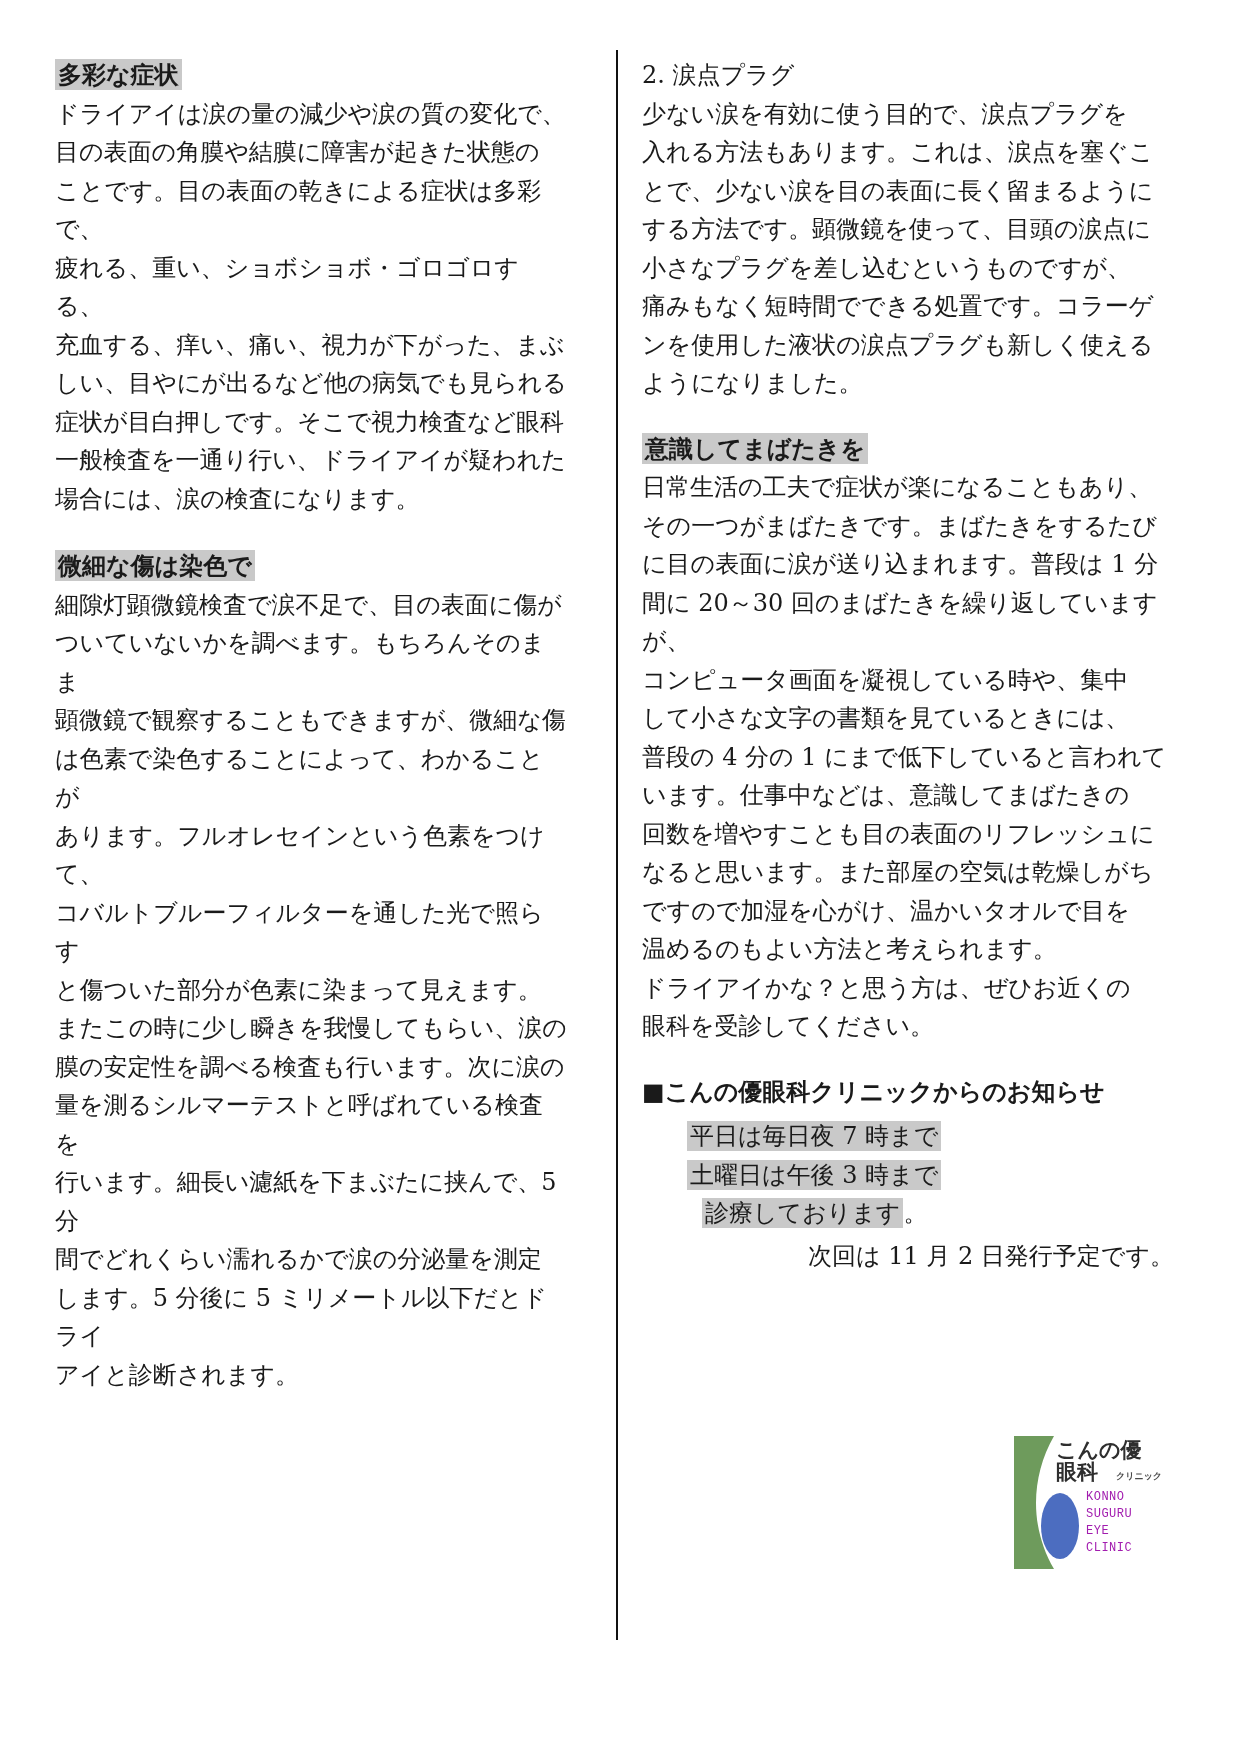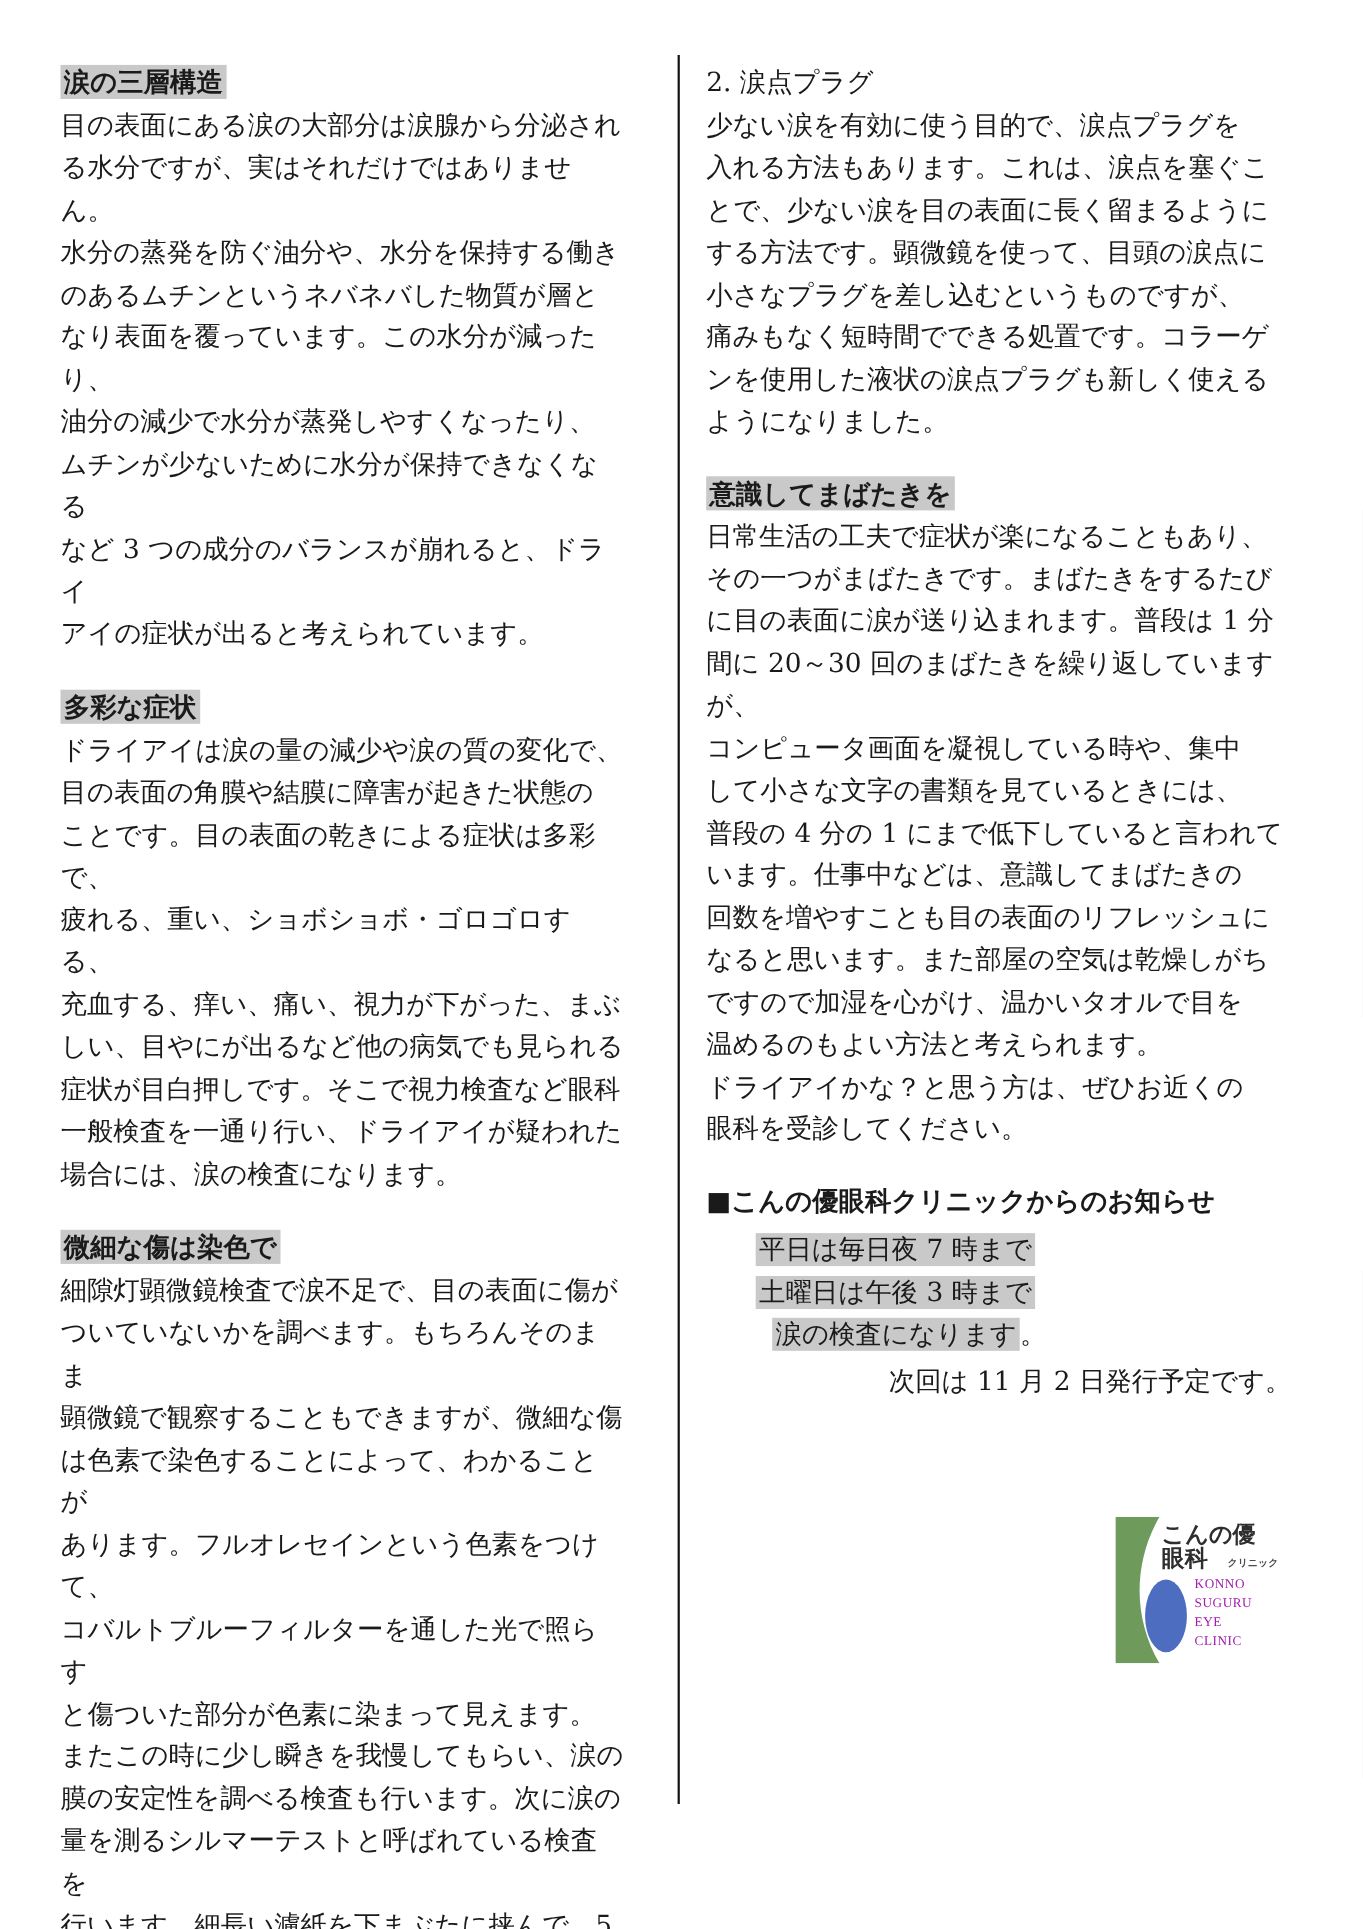--- a/index.html
+++ b/index.html
@@ -52,25 +52,25 @@
   .notice-line.first { margin-top: 6px; }
   .indent-1 { padding-left: 45px; }
   .indent-2 { padding-left: 60px; }
   .reservation-line { margin-top: 8px; }
   .next-issue-line { margin-top: 4px; text-align: right; }
 
   
   .logo {
     position: absolute;
     left: 1014px;
-    top: 1379px;
+    top: 1436px;
     width: 134px;
     height: 133px;
     background: #ffffff;
-    font-family: Liberation Serif, serif;
+    font-family: Liberation Mono, monospace;
   }
   .logo svg { position: absolute; left: 0; top: 0; }
   .logo-jp1 {
     position: absolute; left: 42px; top: 4px;
     font-size: 21px; font-weight: bold; color: #2e2e2e;
     letter-spacing: 0px; line-height: 24px; white-space: nowrap;
   }
   .logo-jp2 {
     position: absolute; left: 42px; top: 26px;
     font-size: 21px; font-weight: bold; color: #2e2e2e;
@@ -85,32 +85,20 @@
     font-size: 12px; line-height: 17px; color: #a21caf;
     white-space: pre-line; letter-spacing: 0.5px;
   }
 </style>
 </head>
 <body>
 
 <div class="page">
 
   <div class="col col-left">
-    <div class="sec">
-      <div><span class="sec-heading hl-bg">涙の三層構造</span></div>
-      <div class="sec-body">目の表面にある涙の大部分は涙腺から分泌され
-る水分ですが、実はそれだけではありません。
-水分の蒸発を防ぐ油分や、水分を保持する働き
-のあるムチンというネバネバした物質が層と
-なり表面を覆っています。この水分が減ったり、
-油分の減少で水分が蒸発しやすくなったり、
-ムチンが少ないために水分が保持できなくなる
-など 3 つの成分のバランスが崩れると、ドライ
-アイの症状が出ると考えられています。</div>
-    </div>
     <div class="sec">
       <div><span class="sec-heading hl-bg">多彩な症状</span></div>
       <div class="sec-body">ドライアイは涙の量の減少や涙の質の変化で、
 目の表面の角膜や結膜に障害が起きた状態の
 ことです。目の表面の乾きによる症状は多彩で、
 疲れる、重い、ショボショボ・ゴロゴロする、
 充血する、痒い、痛い、視力が下がった、まぶ
 しい、目やにが出るなど他の病気でも見られる
 症状が目白押しです。そこで視力検査など眼科
 一般検査を一通り行い、ドライアイが疑われた
@@ -163,21 +151,21 @@
 ですので加湿を心がけ、温かいタオルで目を
 温めるのもよい方法と考えられます。
 ドライアイかな？と思う方は、ぜひお近くの
 眼科を受診してください。</div>
     </div>
 
     <div class="notice">
       <div class="notice-title">■こんの優眼科クリニックからのお知らせ</div>
       <div class="notice-line first indent-1"><span class="hl-bg">平日は毎日夜 7 時まで</span></div>
       <div class="notice-line indent-1"><span class="hl-bg">土曜日は午後 3 時まで</span></div>
-      <div class="notice-line indent-2"><span class="hl-bg">涙の検査になります</span><span>。</span></div>
+      <div class="notice-line indent-2"><span class="hl-bg">診療しております</span><span>。</span></div>
       <div class="notice-line next-issue-line">次回は 11 月 2 日発行予定です。</div>
     </div>
   </div>
 
   <div class="logo">
     <svg width="134" height="133" viewBox="0 0 134 133">
       <path d="M0,0 L40,0 C16,42 16,92 40,133 L0,133 Z" fill="#6e9b5c"></path>
       <ellipse cx="46" cy="90" rx="19" ry="33" fill="#4c6dc0"></ellipse>
     </svg>
     <div class="logo-jp1">こんの優</div>

